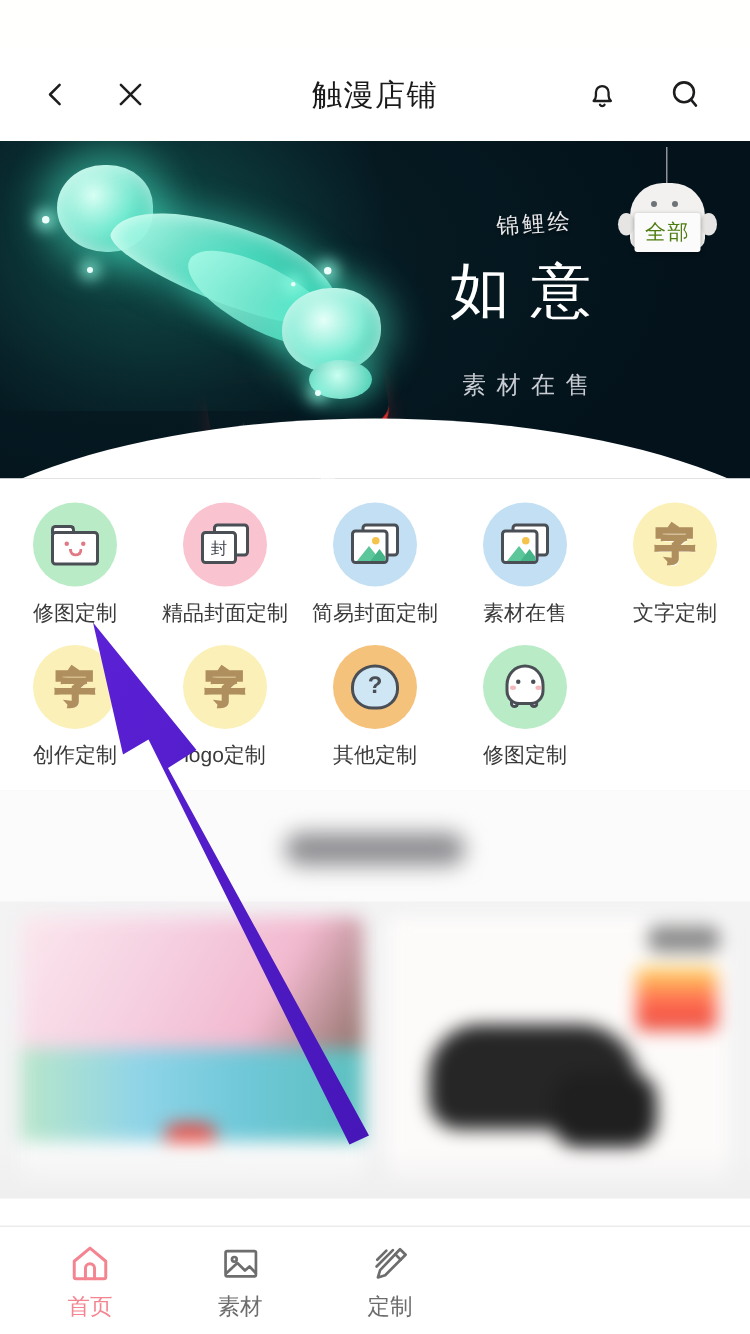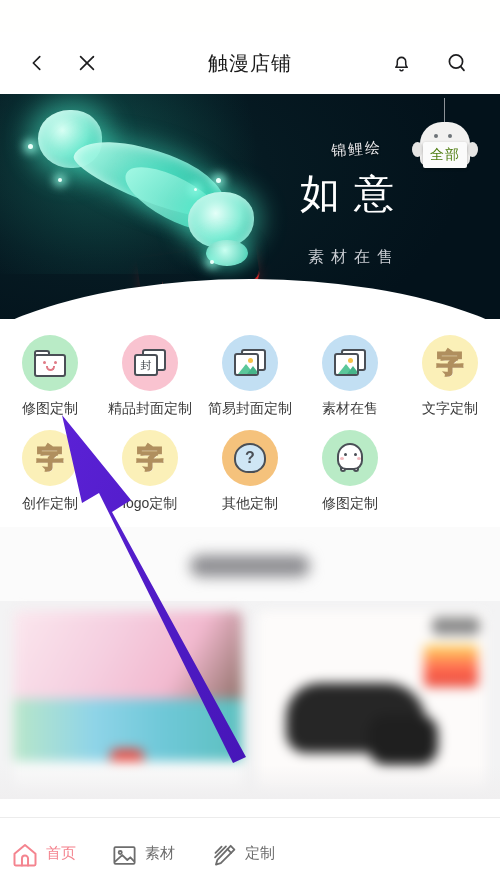--- a/index.html
+++ b/index.html
@@ -212,21 +212,21 @@
     background:linear-gradient(180deg, rgba(243,243,244,0), #f0eff0); }
 
   
   .arrow-layer { position:absolute; inset:0; pointer-events:none; }
 
   
   .tabbar {
     position:absolute; left:0; bottom:0; width:100%; height:72px; background:#ffffff;
     border-top:1px solid #ececec; display:flex; align-items:center; padding-left:10px;
   }
-  .tab { width:100px; display:flex; flex-direction:row; align-items:center; gap:6px; }
+  .tab { width:100px; display:flex; flex-direction:column; align-items:center; gap:6px; }
   .tab-label { font-size:15px; color:#6d6d6d; }
   .tab.active .tab-label { color:#f4848f; }
   .tab-ico { height:30px; display:flex; align-items:flex-end; }
 </style>
 </head>
 <body>
 
 <div class="phone">
 
   <div class="statusbar"></div>

